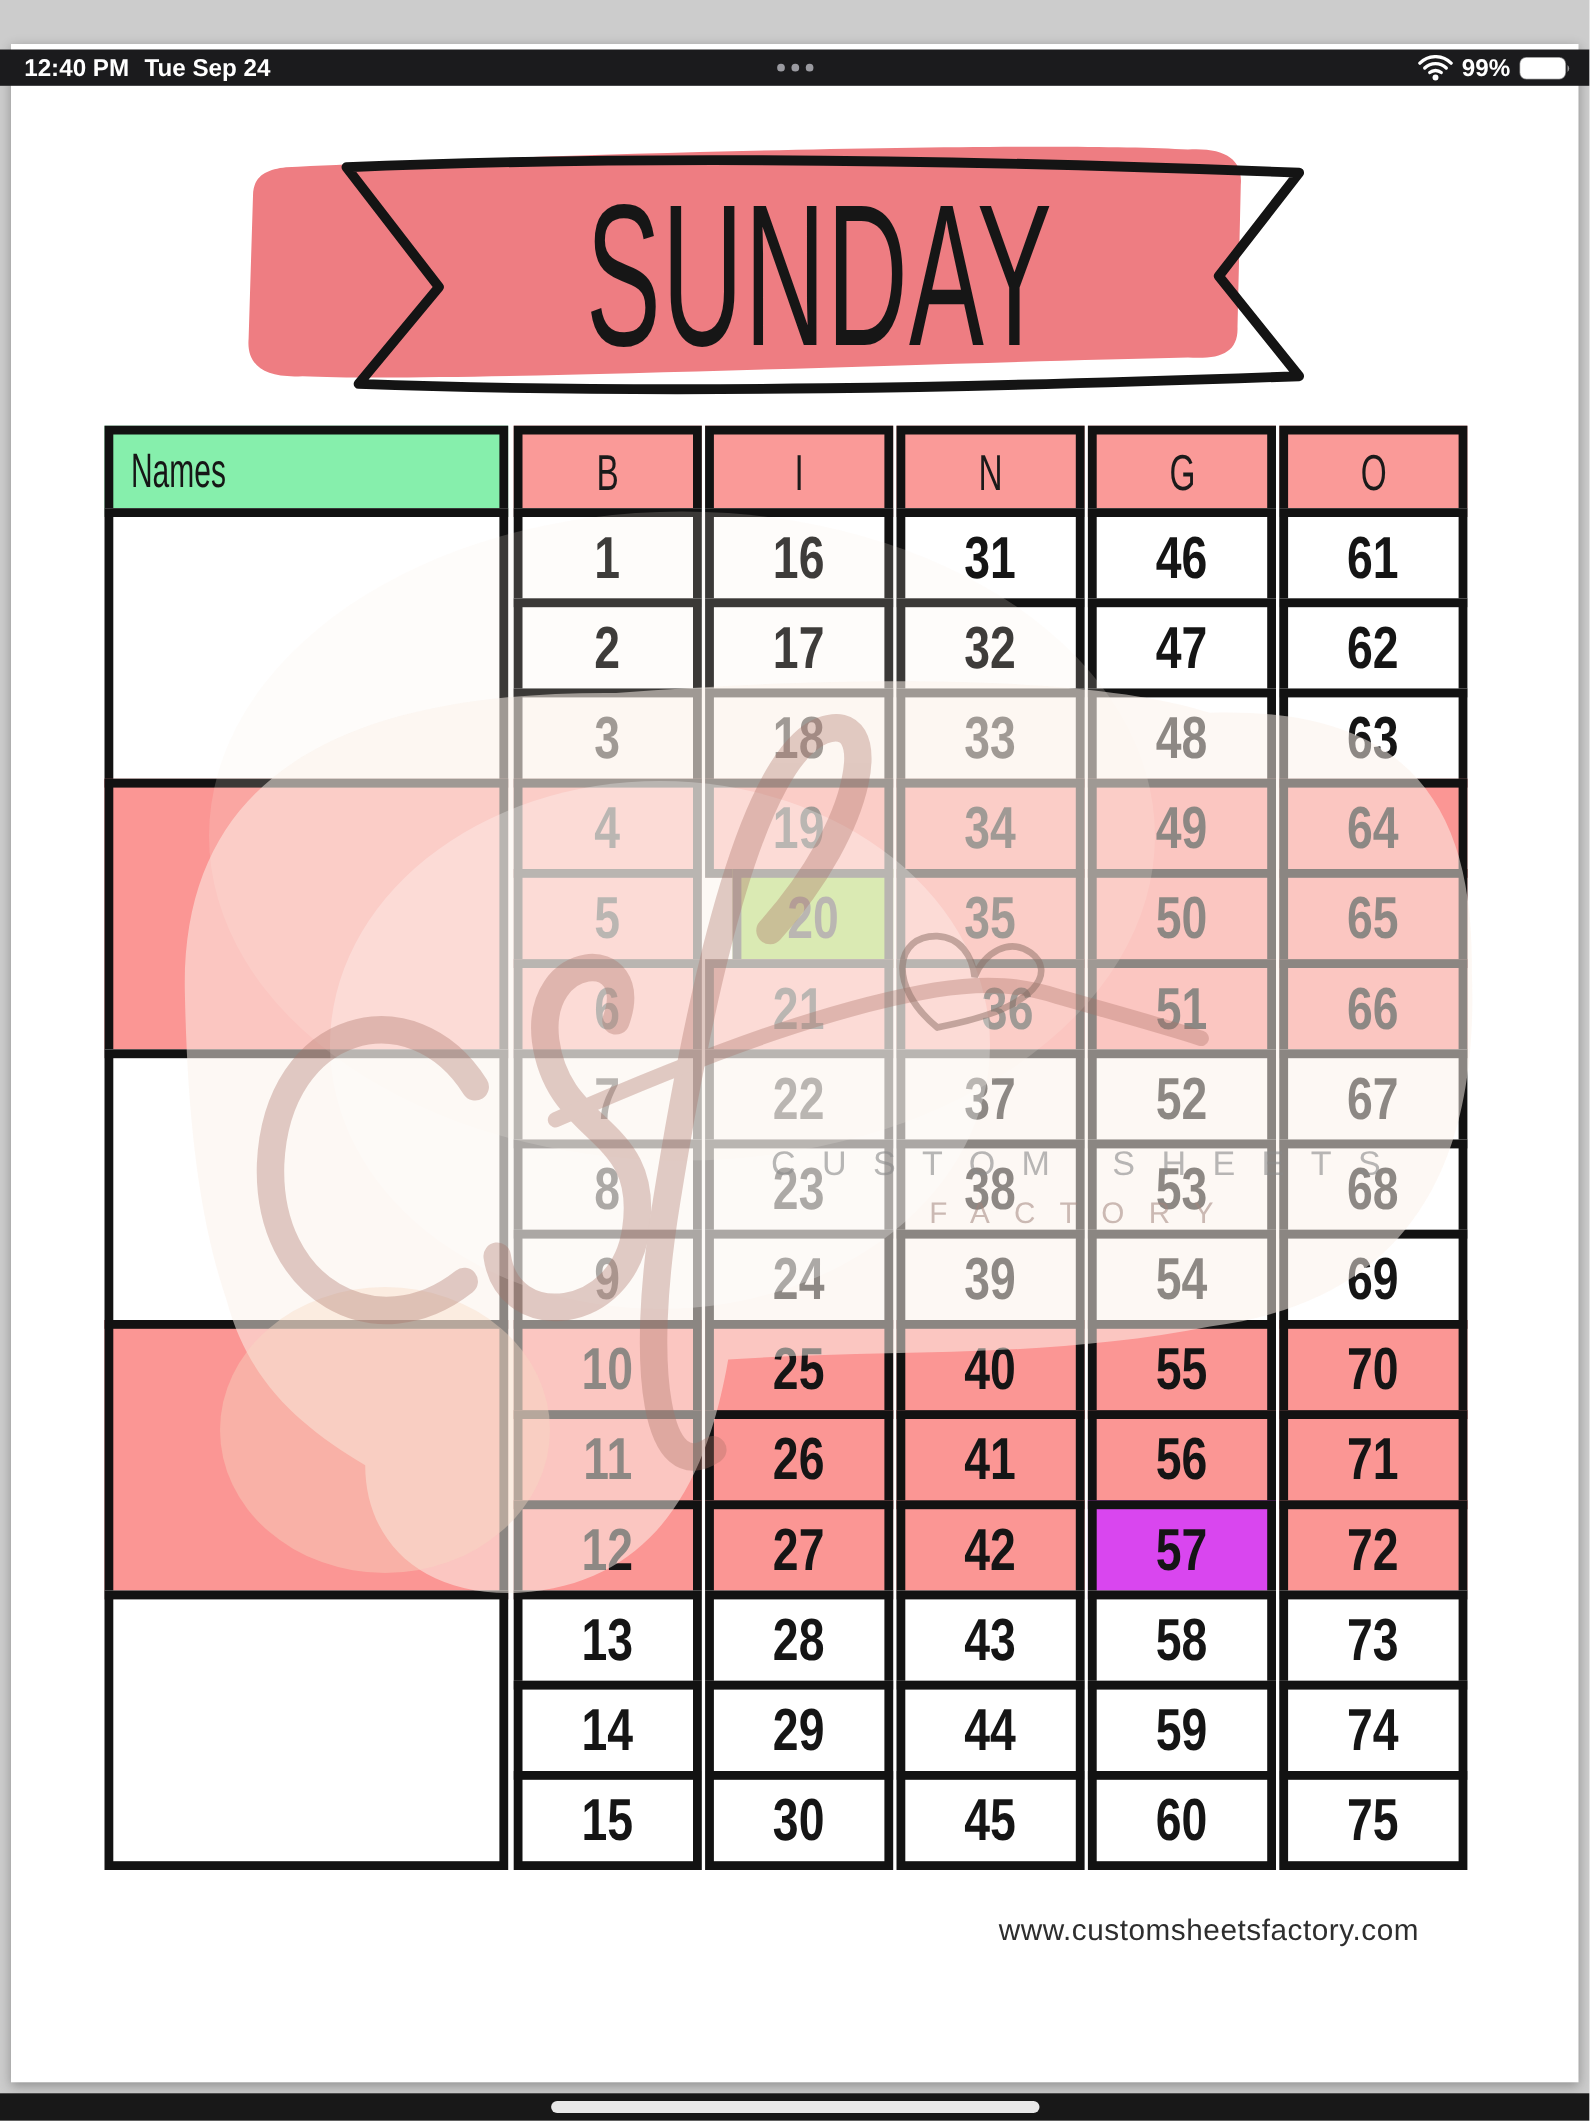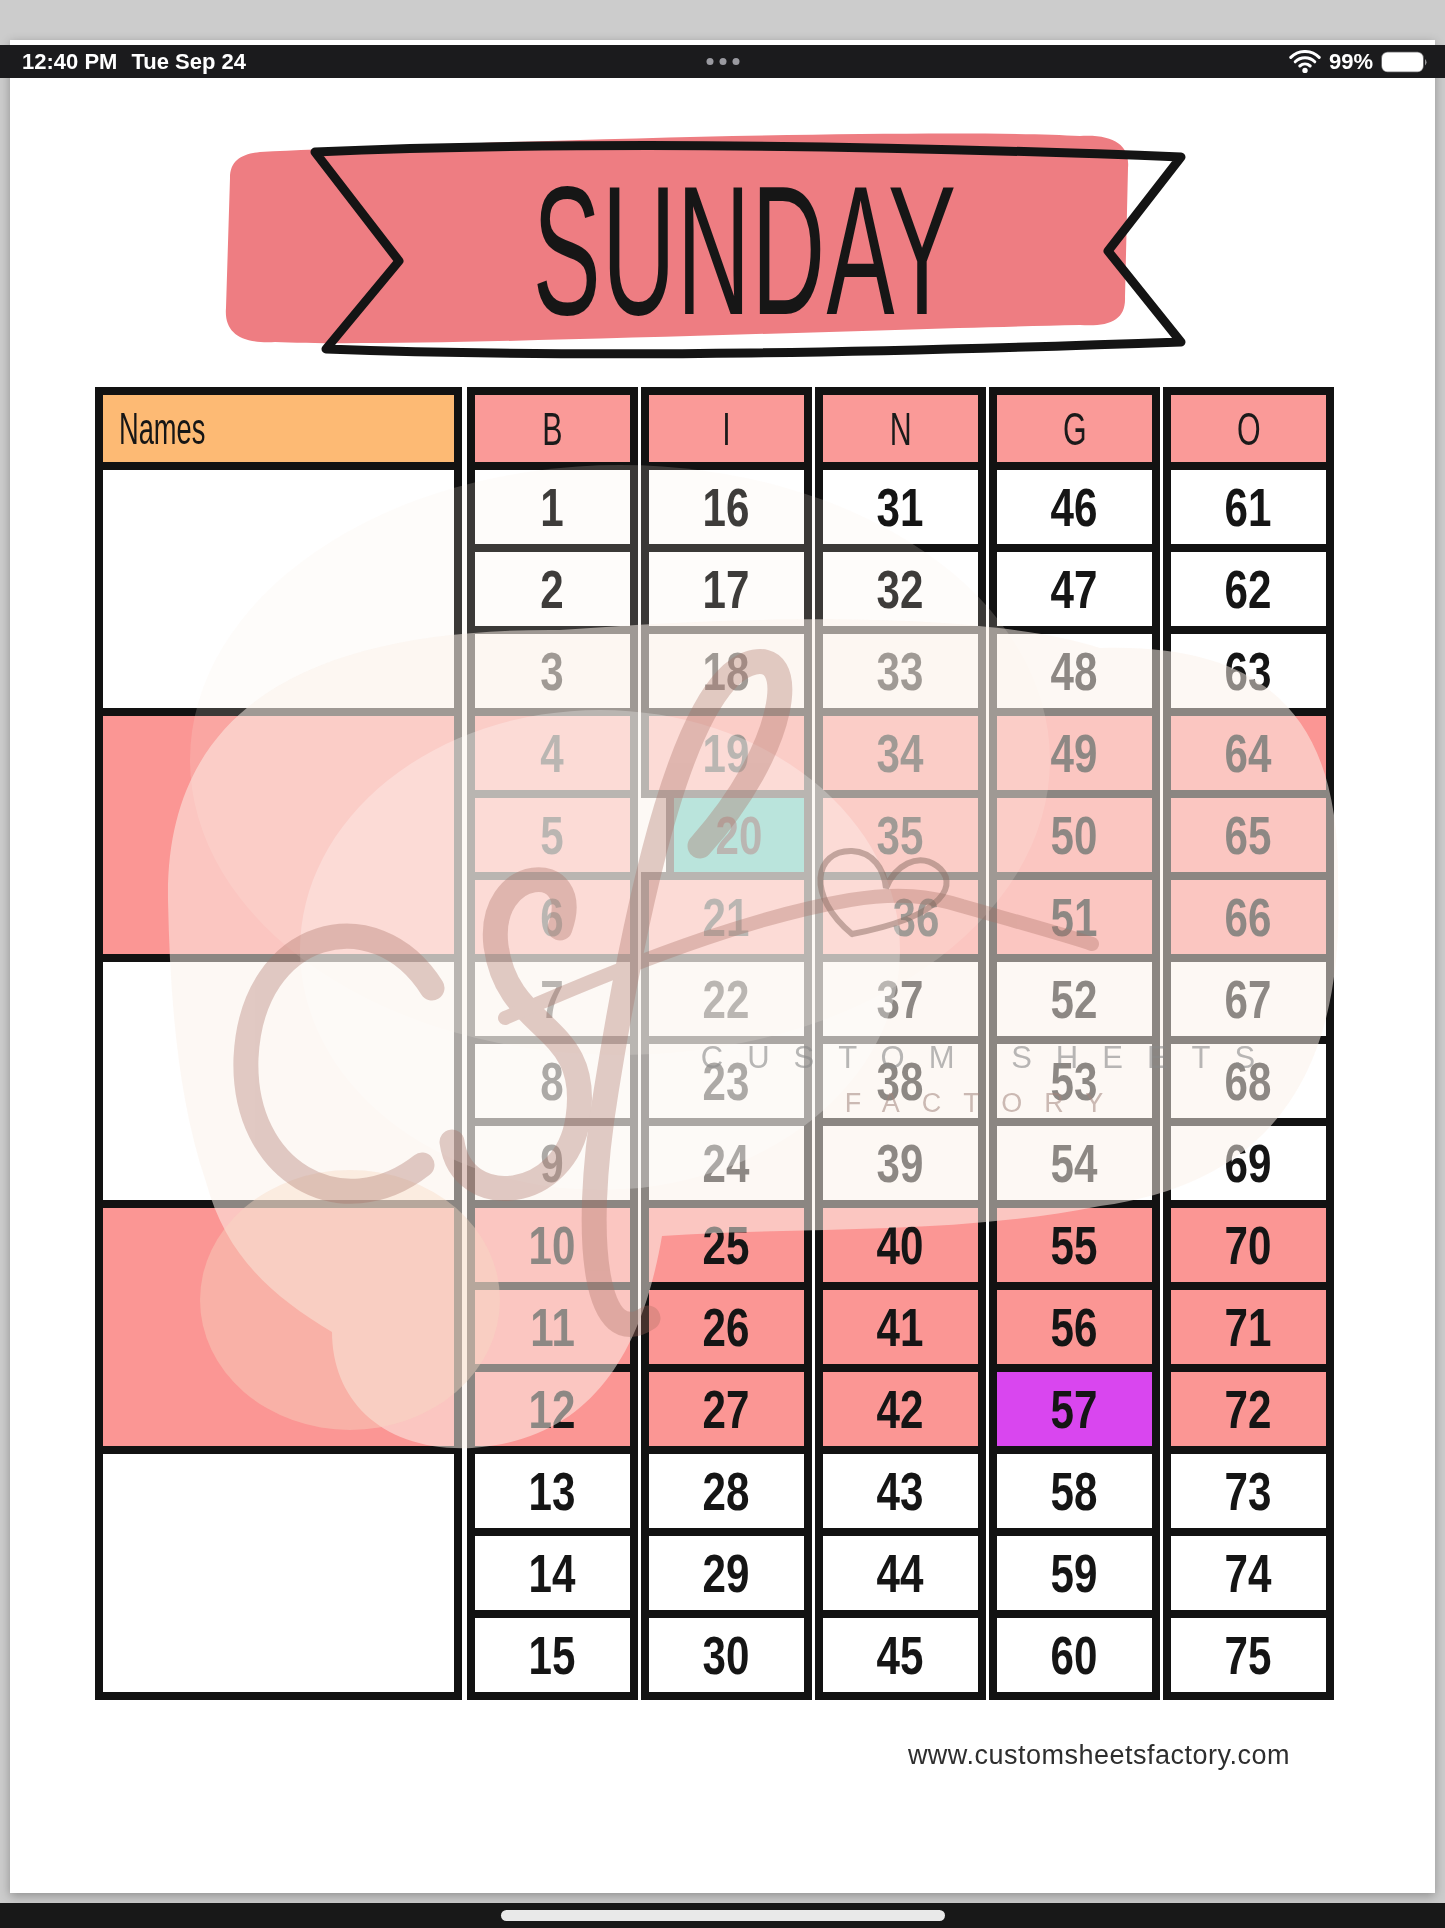--- a/index.html
+++ b/index.html
@@ -68,21 +68,21 @@
 <div class="page"></div>
 
 <svg class="banner-svg" width="1010" height="265" viewBox="0 0 1010 265">
   <path d="M 60,40 C 300,28 750,16 880,24 C 915,22 930,34 928,56 L 925,185 C 926,208 910,215 880,213 C 640,218 200,236 75,230 C 40,232 24,220 26,196 L 30,66 C 30,48 42,42 60,40 Z" fill="#ee7d82"></path>
   <path d="M 115,40 C 400,28 700,34 981,45 L 908,139 L 981,230 C 700,240 400,247 126,237 L 199,149 Z" fill="none" stroke="#141414" stroke-width="9" stroke-linejoin="round"></path>
   <text transform="translate(545,202) scale(0.60,1.08)" text-anchor="middle" font-family="Liberation Sans, sans-serif" font-size="170" font-weight="400" letter-spacing="2" fill="#161616">SUNDAY</text>
 </svg>
 
 <div id="sheet">
     <div class="col names-col">
-      <div class="cell hcell names-hcell" style="background: #fdba74; text-align: center;">
+      <div class="cell hcell names-hcell" style="background: #86efac; text-align: center;">
         <div class="names-label">Names</div>
       </div>
       <div class="nblock"></div>
       <div class="nblock" style="background: rgb(251, 150, 148);"></div>
       <div class="nblock"></div>
       <div class="nblock" style="background: rgb(251, 150, 148);"></div>
       <div class="nblock"></div>
     </div>
     <div class="col num-col" style="left: 467px;">
       <div class="cell hcell" style="background: rgb(250, 154, 152);">
@@ -143,21 +143,21 @@
       </div>
       <div class="cell">
         <div class="num" style="color: rgb(21, 21, 21);">17</div>
       </div>
       <div class="cell">
         <div class="num" style="color: rgb(21, 21, 21);">18</div>
       </div>
       <div class="cell" style="background: rgb(251, 150, 148);">
         <div class="num" style="color: rgb(21, 21, 21);">19</div>
       </div>
-      <div class="cell" style="background: #14b8a6; margin-left: 25px;">
+      <div class="cell" style="background: #84cc16; margin-left: 25px;">
         <div class="num" style="color: rgb(21, 21, 21);">20</div>
       </div>
       <div class="cell" style="background: rgb(251, 150, 148);">
         <div class="num" style="color: rgb(21, 21, 21);">21</div>
       </div>
       <div class="cell">
         <div class="num" style="color: rgb(21, 21, 21);">22</div>
       </div>
       <div class="cell">
         <div class="num" style="color: rgb(21, 21, 21);">23</div>

